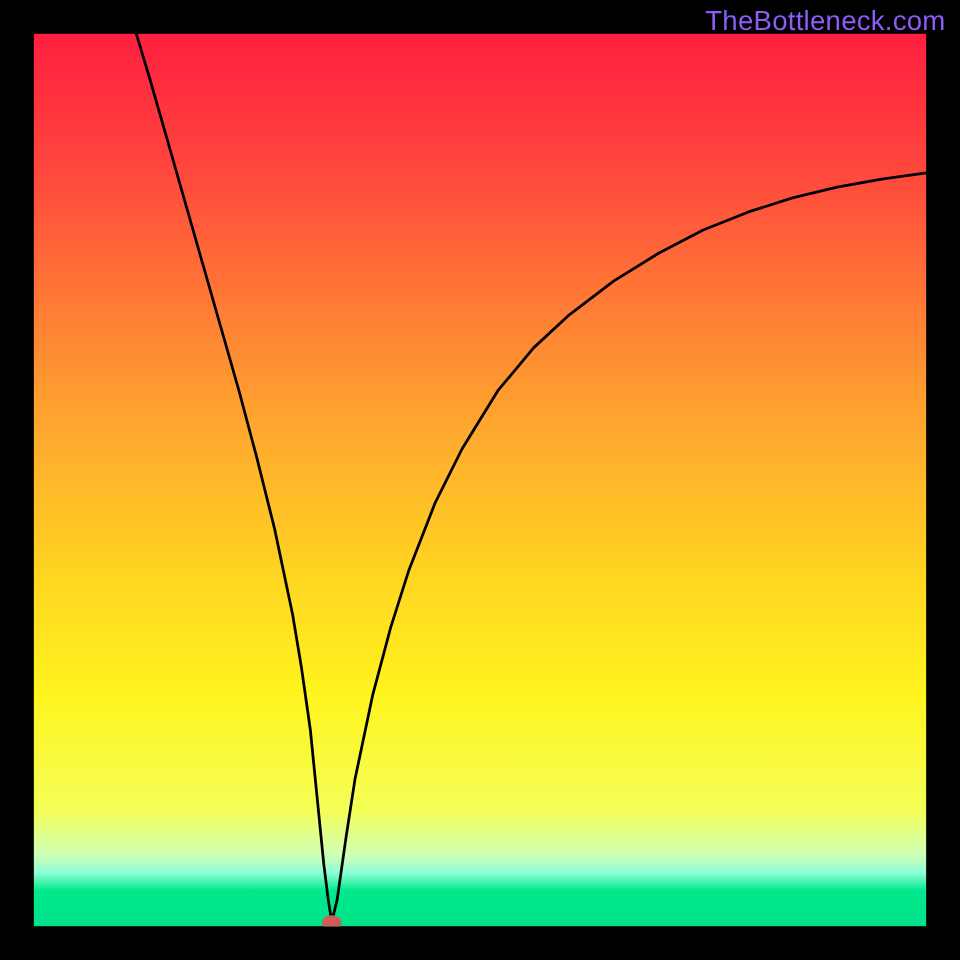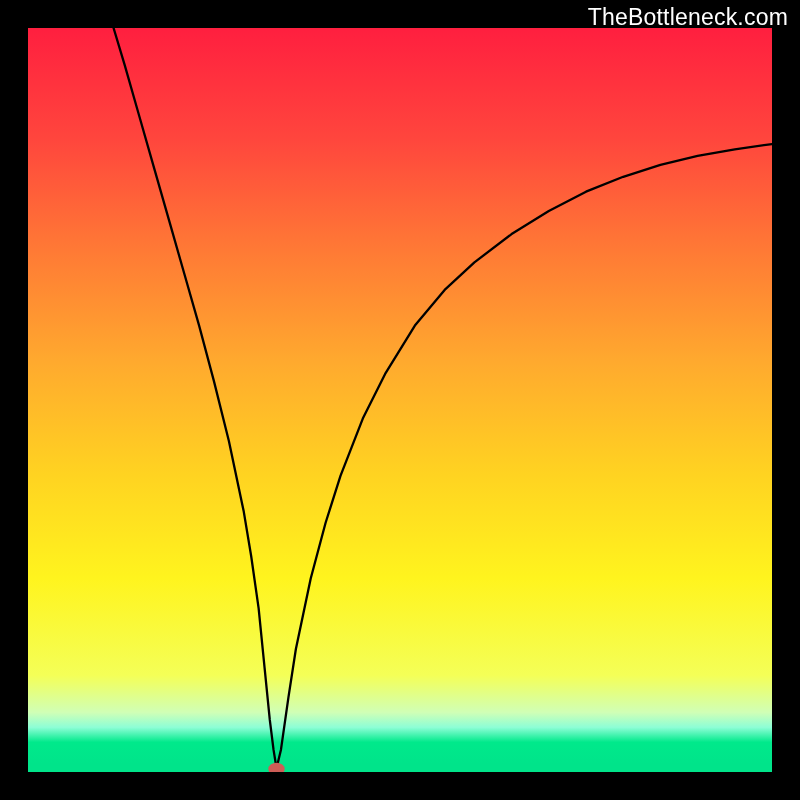--- a/index.html
+++ b/index.html
@@ -14,21 +14,21 @@
   .frame {
     position: relative;
     width: 800px;
     height: 800px;
     background: #000;
   }
   .watermark {
     position: absolute;
     top: 4px;
     right: 12px;
-    color: #ffffff;
+    color: #8b5cf6;
     font-size: 23px;
     font-weight: 500;
     letter-spacing: 0.2px;
     user-select: none;
   }
   .plot {
     position: absolute;
     left: 28px;
     top: 28px;
     width: 744px;

